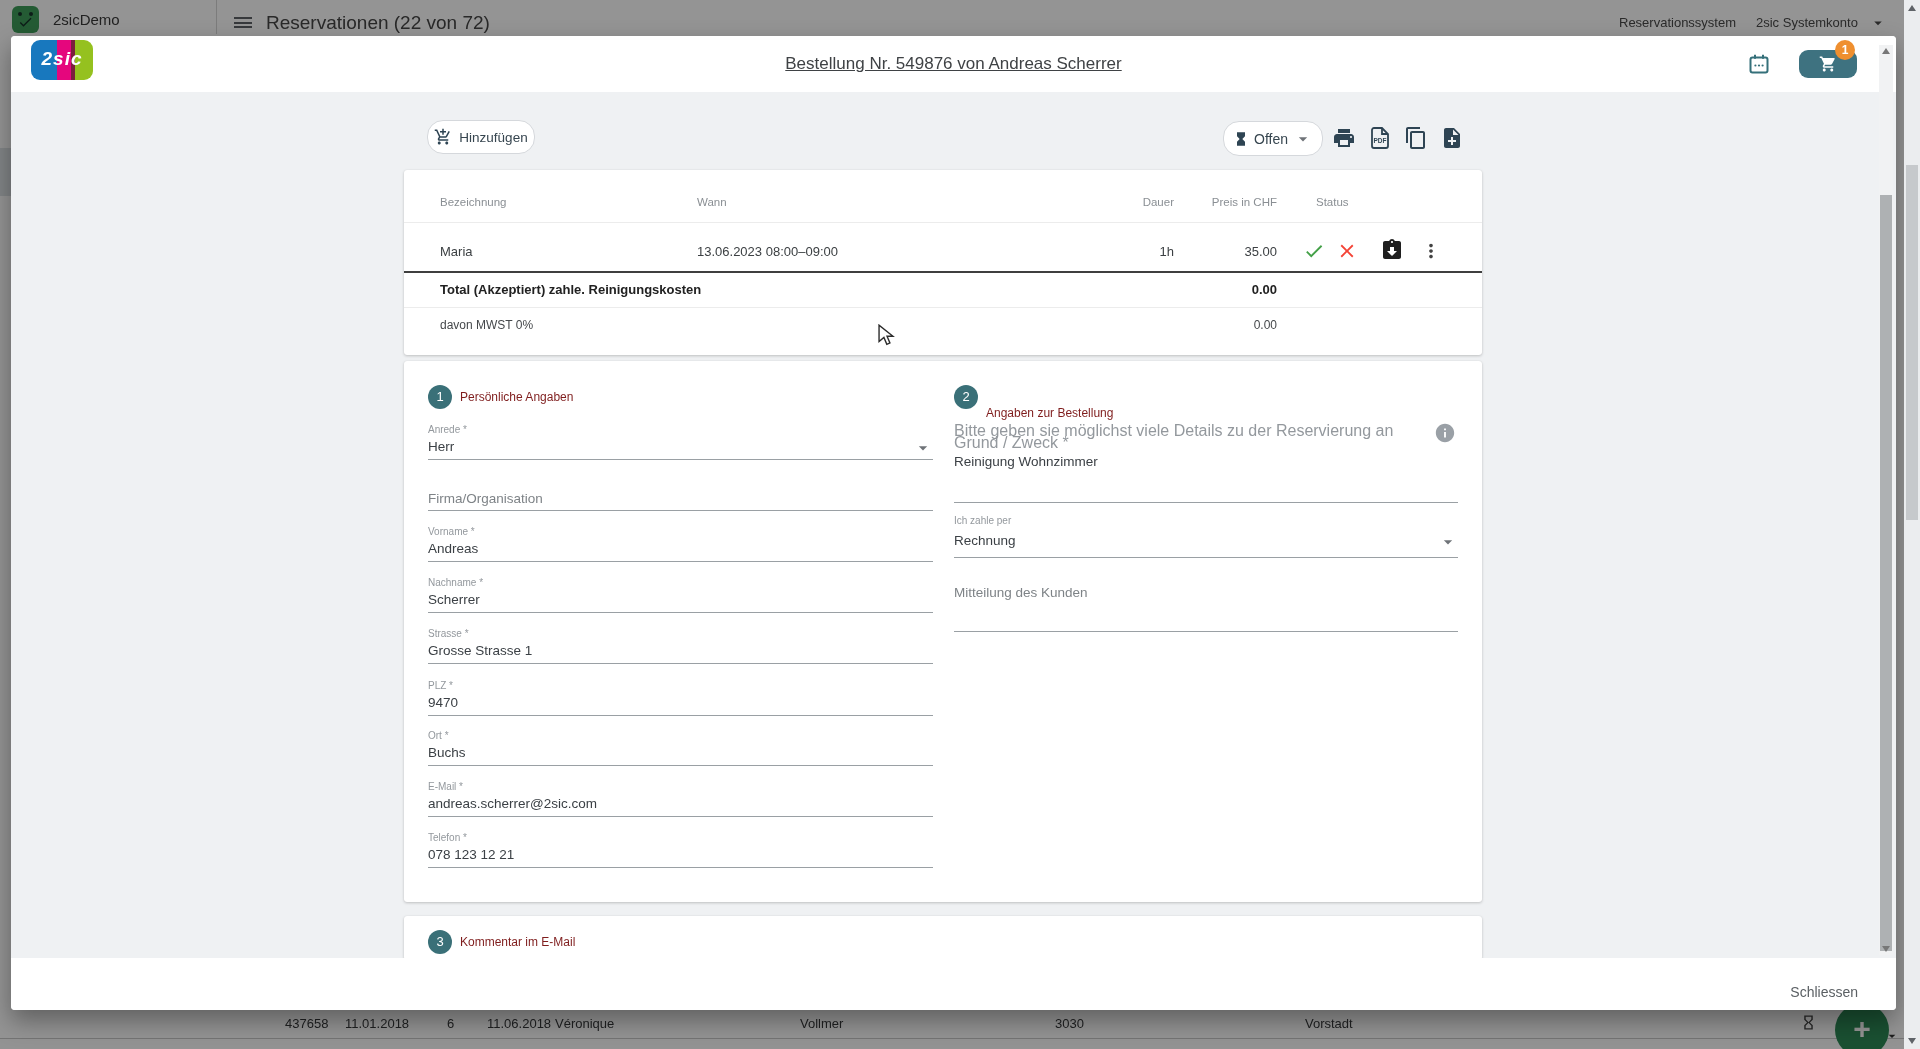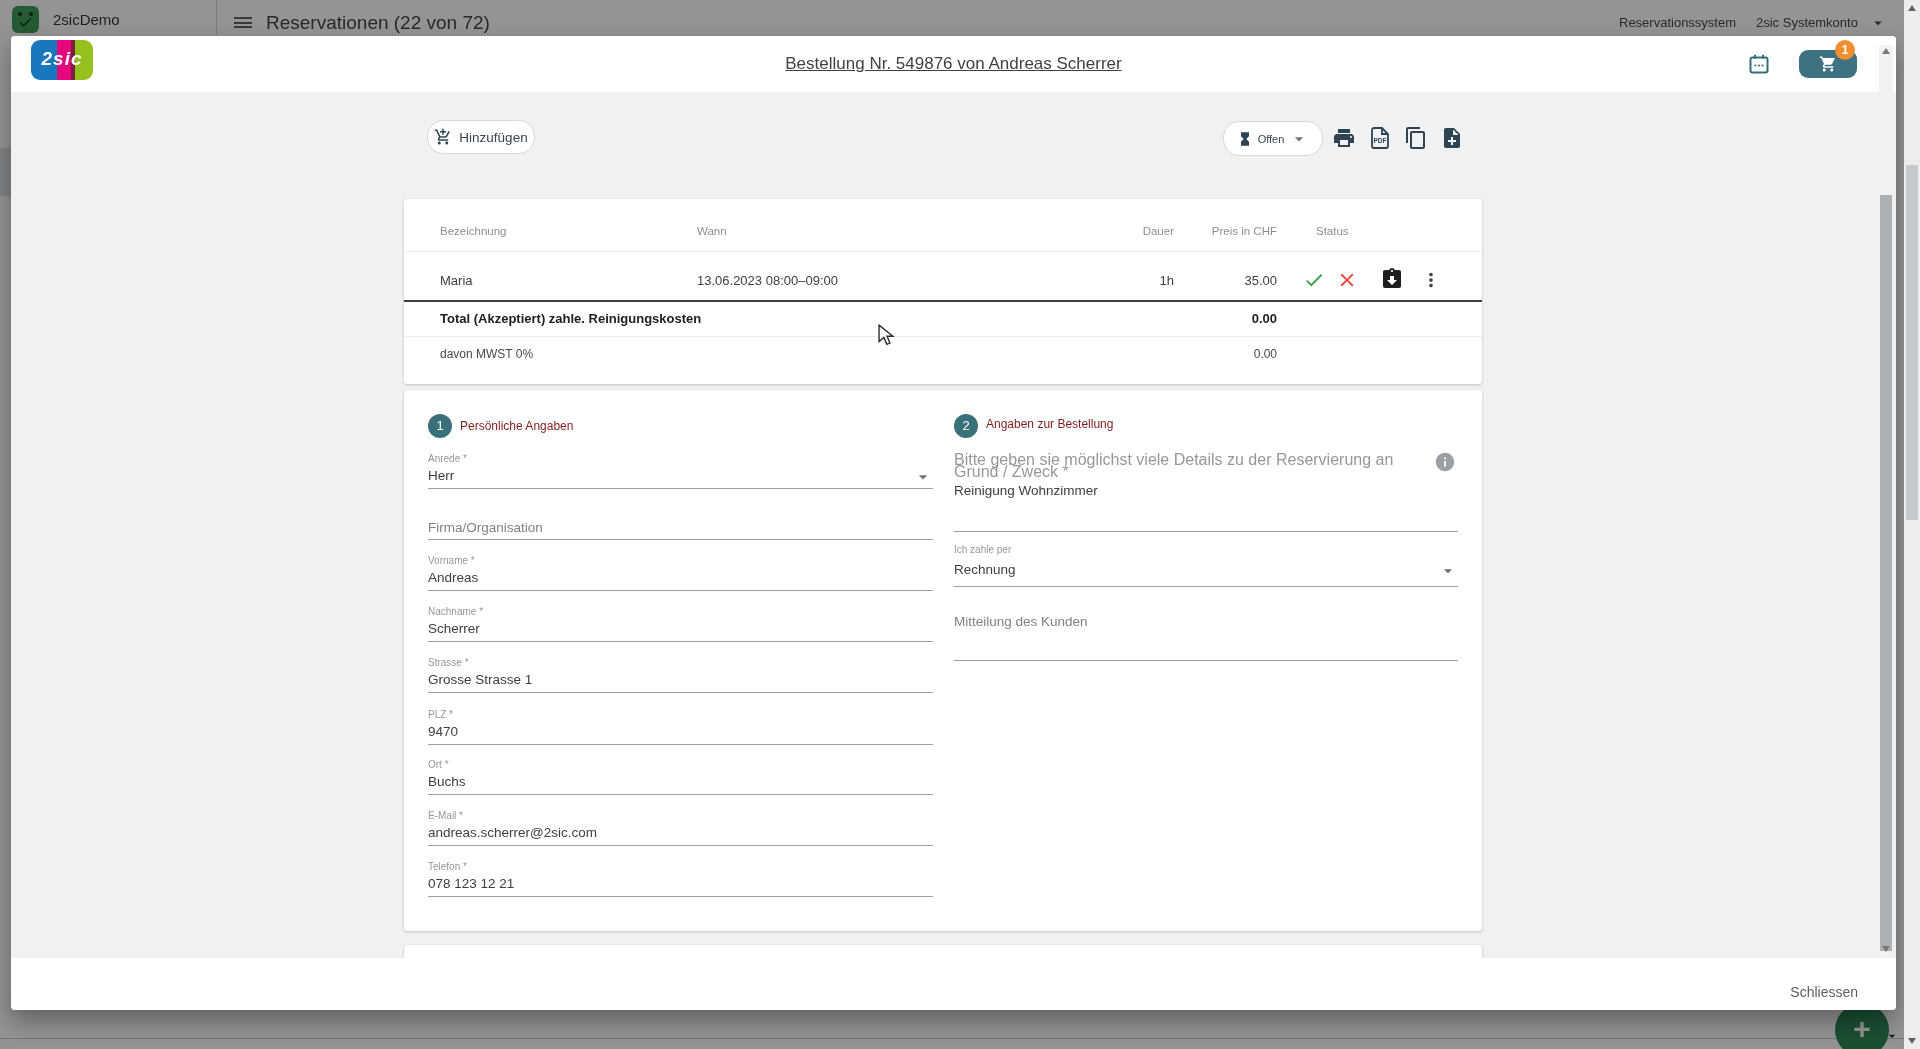--- a/index.html
+++ b/index.html
@@ -51,24 +51,24 @@
   .cart-badge{left:1824px;top:4px;width:20px;height:20px;border-radius:50%;background:#ef8f2f;
               color:#fff;font-size:12px;font-weight:bold;text-align:center;line-height:20px;}
 
   .add-btn{left:416px;top:84px;width:106px;height:32px;border:1px solid #d5d8dc;border-radius:16px;
            background:#fff;display:flex;align-items:center;justify-content:center;gap:7px;
            color:#2e4453;cursor:pointer;}
   .add-btn span{font-size:13.5px;color:#36454f;}
   .status-btn{left:1212px;top:85px;width:98px;height:33px;border:1px solid #d5d8dc;border-radius:16px;
               background:#fff;display:flex;align-items:center;justify-content:center;gap:5px;
               color:#2e4453;cursor:pointer;}
-  .status-btn span{font-size:11px;color:#36454f;}
+  .status-btn span{font-size:14px;color:#36454f;}
   .tool-icon{position:absolute;top:90px;width:24px;height:24px;color:#2e4453;cursor:pointer;}
 
-  .card{background:#fff;border-radius:3px;box-shadow:0 1px 3px rgba(0,0,0,.2),0 0 1px rgba(0,0,0,.1);margin-top:29px;}
+  .card{background:#fff;border-radius:3px;box-shadow:0 1px 3px rgba(0,0,0,.2),0 0 1px rgba(0,0,0,.1);}
   .table-card{left:393px;top:134px;width:1078px;height:185px;}
   .th{position:absolute;top:26px;font-size:11.5px;color:#8a8f94;white-space:nowrap;}
   .td{position:absolute;top:74px;font-size:13px;color:#3c4043;white-space:nowrap;}
   .num{text-align:right;width:110px;}
   .hline{position:absolute;left:0;width:1078px;height:1px;background:#ececec;}
   .strongline{position:absolute;left:0;top:101px;width:1078px;height:2px;background:#3f3f3f;}
   .ticon{position:absolute;width:22px;height:22px;cursor:pointer;}
   .tot{position:absolute;top:112px;font-size:13px;font-weight:bold;color:#212121;white-space:nowrap;}
   .vat{position:absolute;top:148px;font-size:12px;color:#45484b;white-space:nowrap;}
 
@@ -135,20 +135,35 @@
       <svg width="18" height="18" viewBox="0 0 24 24">
           <path d="M7 10l5 5 5-5z" fill="currentColor"></path>
         </svg>
     </div>
   </div>
 
   <div class="abs bg-sidebar">
     <div class="abs bg-side-sel"></div>
   </div>
 
+  <div class="abs bg-row">
+    <span class="bg-cell" style="left:285px">437658</span>
+    <span class="bg-cell" style="left:345px">11.01.2018</span>
+    <span class="bg-cell" style="left:447px">6</span>
+    <span class="bg-cell" style="left:487px">11.06.2018</span>
+    <span class="bg-cell" style="left:555px">Véronique</span>
+    <span class="bg-cell" style="left:800px">Vollmer</span>
+    <span class="bg-cell" style="left:1055px">3030</span>
+    <span class="bg-cell" style="left:1305px">Vorstadt</span>
+    <span class="bg-row-hourglass">
+      <svg width="17" height="17" viewBox="0 0 24 24">
+          <path d="M6 2v6h.01L6 8.01 10 12l-4 4 .01.01H6V22h12v-5.99h-.01L18 16l-4-4 4-3.99-.01-.01H18V2H6zm10 14.5V20H8v-3.5l4-4 4 4zm-4-5l-4-4V4h8v3.5l-4 4z" fill="currentColor"></path>
+        </svg>
+    </span>
+  </div>
   <div class="abs bg-row-line"></div>
   <div class="abs bg-bottombar"></div>
   <div class="abs bg-fab">+</div>
   <div class="abs bg-caret2">
     <svg width="16" height="16" viewBox="0 0 24 24">
         <path d="M7 10l5 5 5-5z" fill="currentColor"></path>
       </svg>
   </div>
 
   <div class="abs overlay"></div>
@@ -320,21 +335,21 @@
         <div class="f-line" style="top:35px"></div>
       </div>
 
       <div class="field" style="left:24px;top:471px">
         <div class="f-label">Telefon *</div>
         <div class="f-value">078 123 12 21</div>
         <div class="f-line" style="top:35px"></div>
       </div>
 
       <div class="sec-circle" style="left:550px;top:24px">2</div>
-      <div class="sec-title" style="left:582px;top:27px">Angaben zur Bestellung</div>
+      <div class="sec-title" style="left:582px;top:45px">Angaben zur Bestellung</div>
 
       <div class="field" style="left:550px;top:61px;width:504px">
         <div class="hint" style="top:0">Bitte geben sie möglichst viele Details zu der Reservierung an</div>
         <div class="hint" style="top:12px">Grund / Zweck *</div>
         <div class="f-value" style="top:32px">Reinigung Wohnzimmer</div>
         <div class="f-line" style="top:80px"></div>
       </div>
 
       <span class="abs info-icon" style="left:1030px;top:61px">
         <svg width="22" height="22" viewBox="0 0 24 24">

